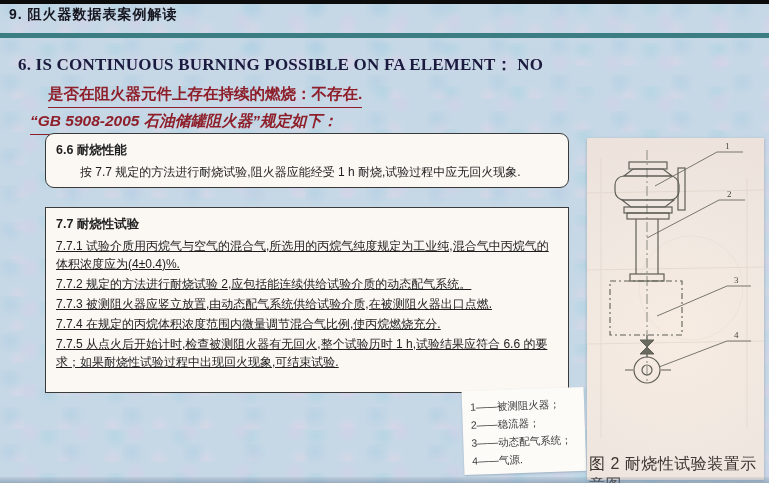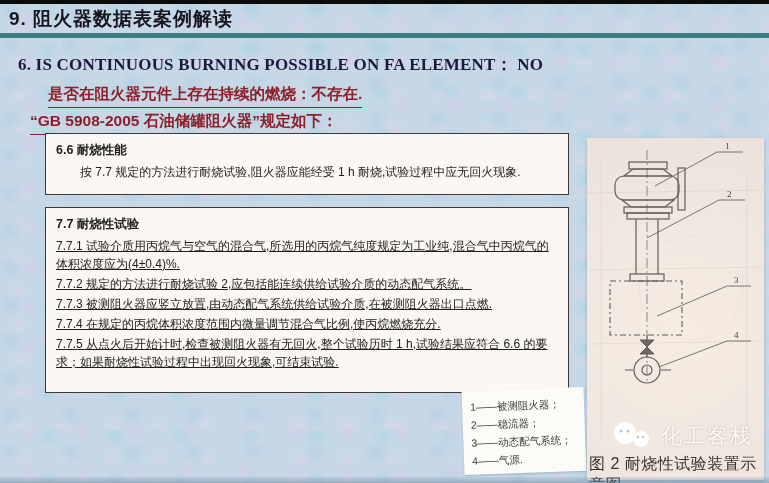--- a/index.html
+++ b/index.html
@@ -8,33 +8,33 @@
     position:relative;width:769px;height:483px;overflow:hidden;
     background-color:#c6d8e6;
     background-image:
       radial-gradient(circle 11px at 10px 8px, rgba(176,206,228,.55), transparent 14px),
       radial-gradient(circle 9px at 30px 22px, rgba(215,206,233,.5), transparent 12px),
       radial-gradient(circle 10px at 48px 6px, rgba(168,210,226,.5), transparent 13px),
       radial-gradient(circle 8px at 18px 30px, rgba(226,214,230,.45), transparent 11px);
     background-size:61px 37px,53px 41px,67px 43px,47px 33px;
   }
   .topstrip{position:absolute;left:0;top:0;width:769px;height:4px;background:#0b0b0b;}
-  .slide-title{position:absolute;left:9px;top:6px;font-size:19px;font-weight:bold;
+  .slide-title{position:absolute;left:9px;top:6px;font-size:14px;font-weight:bold;
     color:#15151f;letter-spacing:1px;}
   .teal-rule{position:absolute;left:0;top:33px;width:769px;height:5px;background:#3b7d82;}
   .heading-en{position:absolute;left:18px;top:53px;font-family:"Liberation Serif","DejaVu Serif",serif;
     font-size:17px;font-weight:bold;color:#1a1a3e;letter-spacing:.2px;}
   .red-line{position:absolute;font-size:15.5px;font-weight:bold;color:#8e1f2a;
     border-bottom:1px solid #8e1f2a;padding-bottom:2px;}
   .red1{left:48px;top:84px;}
-  .red2{left:30px;top:111px;}
+  .red2{left:30px;top:111px;font-style:italic;}
   .clause-box{position:absolute;left:45px;width:524px;background:#fbf8f3;
     border:1px solid #3a3a3a;box-sizing:border-box;padding:7px 10px 6px 10px;
     color:#1f1f1f;font-size:12px;line-height:1.5;overflow:hidden;}
-  .box66{top:133px;height:62px;}
+  .box66{top:133px;height:55px;border-radius:9px;}
   .box77{top:207px;height:186px;}
   .clause-title{font-weight:bold;font-size:12.5px;margin-bottom:3px;}
   .clause-body{text-indent:2em;}
   .clause-item{margin:0 0 2px 0;text-decoration:underline;}
   .legend-box{position:absolute;left:463px;top:389px;width:122px;height:84px;
     background:#fcfbf7;box-sizing:border-box;padding:7px 8px;transform:rotate(-2deg);
     font-size:10.5px;line-height:1.72;color:#3a3a3a;box-shadow:0 1px 2px rgba(90,110,130,.35);}
   .paper-panel{position:absolute;left:587px;top:138px;width:177px;height:342px;
     background:radial-gradient(circle at 50% 58%, #f7ece2 0%, #f0e7e0 55%, #ece2db 100%);
     box-shadow:0 1px 3px rgba(90,110,130,.4);}
@@ -133,29 +133,18 @@
         <polyline points="72,229 140,203 164,203"></polyline>
       </g>
       <g font-size="9" fill="#46463e" font-family="'Liberation Serif','DejaVu Serif',serif">
         <text x="138" y="11">1</text>
         <text x="140" y="59">2</text>
         <text x="147" y="145">3</text>
         <text x="147" y="200">4</text>
       </g>
     </svg>
 
-    <div class="watermark">
-      <svg width="44" height="32" viewBox="0 0 44 32">
-        <circle cx="14" cy="13" r="11" fill="rgba(255,255,255,.93)"></circle>
-        <circle cx="30" cy="19" r="8" fill="rgba(255,255,255,.93)"></circle>
-        <circle cx="10" cy="11" r="1.6" fill="#cfc4b8"></circle>
-        <circle cx="17" cy="11" r="1.6" fill="#cfc4b8"></circle>
-        <circle cx="27" cy="17" r="1.2" fill="#cfc4b8"></circle>
-        <circle cx="32" cy="17" r="1.2" fill="#cfc4b8"></circle>
-      </svg>
-      <span class="watermark-text">化工客栈</span>
-    </div>
 
     <div class="fig-caption">图 2  耐烧性试验装置示意图</div>
   </div>
 
   <div class="bottom-shade"></div>
 </div>
 
 </body></html>

